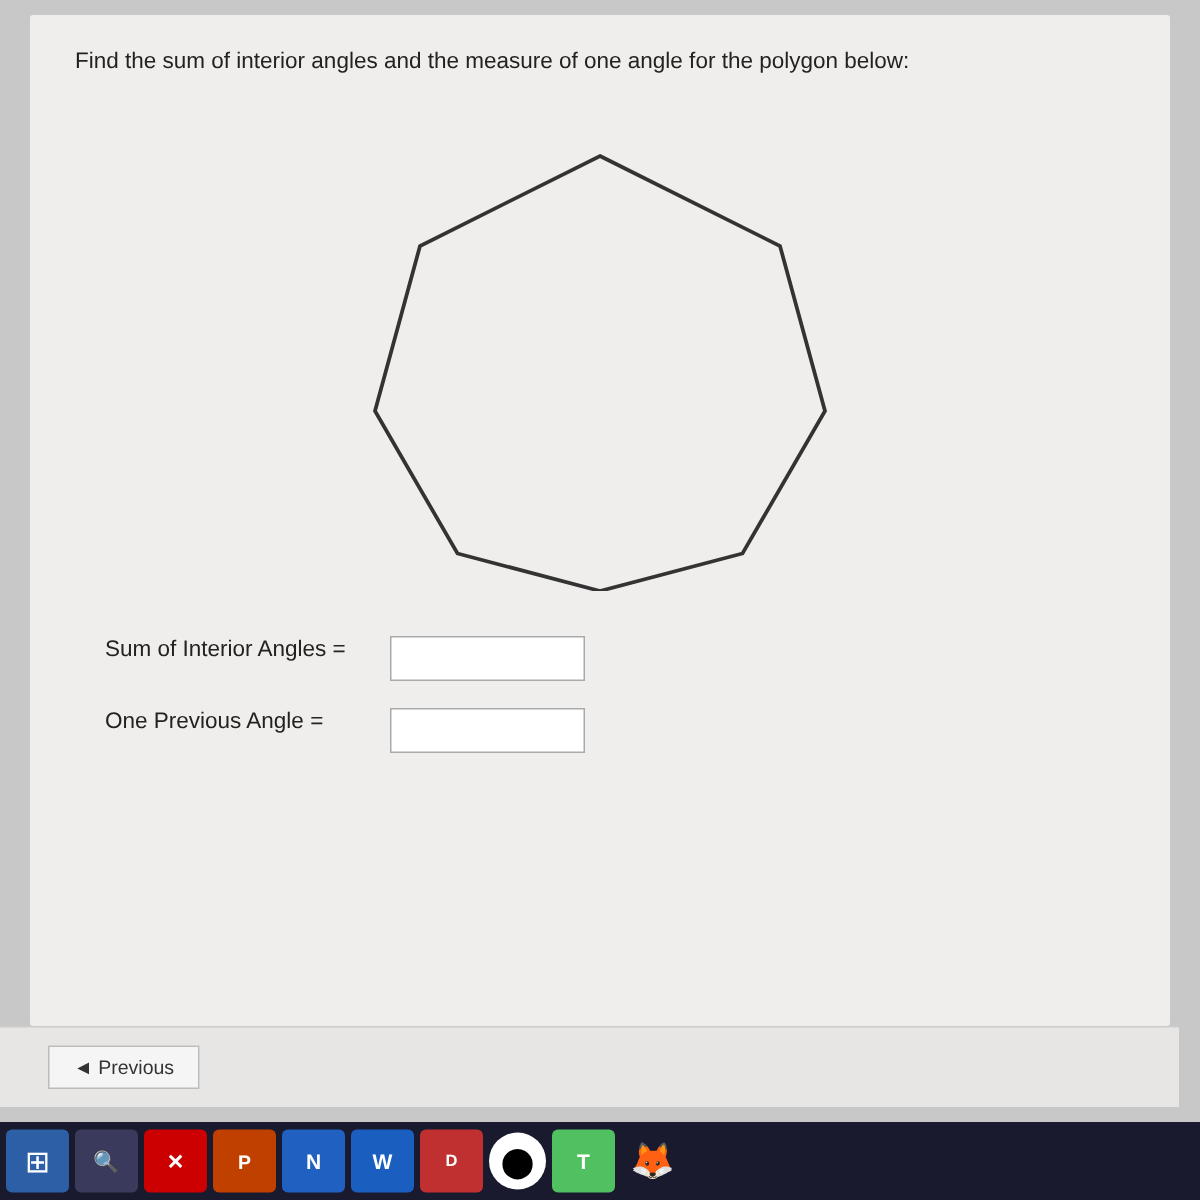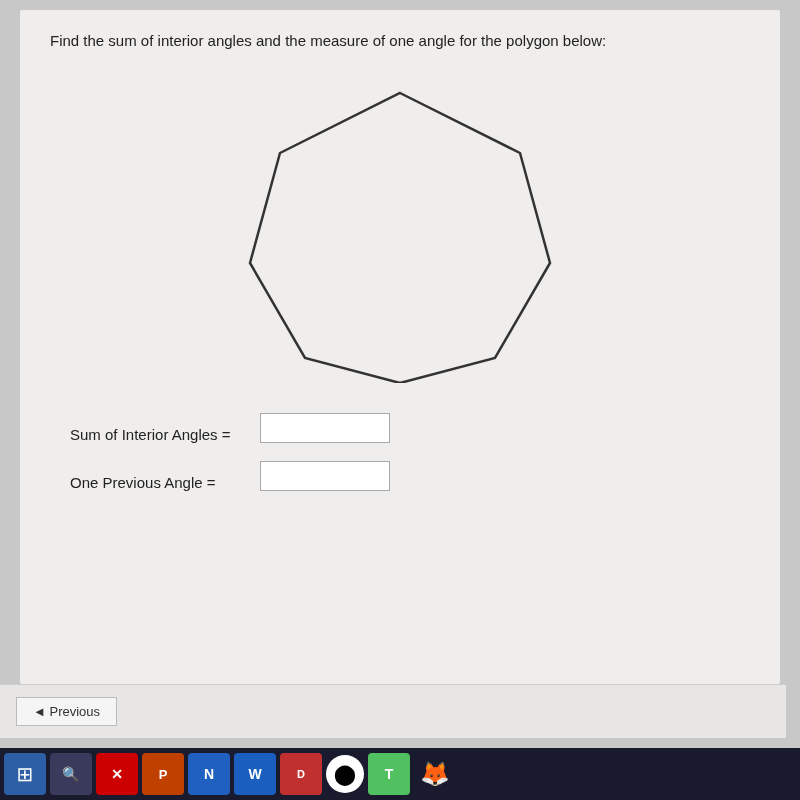--- a/index.html
+++ b/index.html
@@ -18,37 +18,37 @@
       background: #f0eeec;
       margin: 10px 20px 0 20px;
       padding: 20px 30px 30px 30px;
       flex: 1;
       border-radius: 2px;
     }
 
     .question-text {
       font-size: 15px;
       color: #222;
-      margin-bottom: 12px;
+      margin-bottom: 23px;
       line-height: 1.4;
     }
 
     .polygon-container {
       display: flex;
       justify-content: center;
       margin-bottom: 30px;
     }
 
     .inputs-area {
       padding-left: 20px;
     }
 
     .input-row {
       display: flex;
-      align-items: flex-end;
+      align-items: flex-start;
       margin-bottom: 18px;
       font-size: 15px;
       color: #222;
     }
 
     .input-row label {
       min-width: 190px;
     }
 
     .input-row input {
@@ -56,21 +56,21 @@
       height: 30px;
       border: 1px solid #aaa;
       background: #fff;
       padding: 4px 8px;
       font-size: 14px;
       outline: none;
     }
 
     .bottom-bar {
       background: #e8e6e4;
-      padding: 12px 16px;
+      padding: 12px 32px;
       margin: 0 14px 10px 0;
       border-top: 1px solid #ccc;
     }
 
     .prev-button {
       background: #f5f5f5;
       border: 1px solid #bbb;
       padding: 6px 16px;
       font-size: 13px;
       cursor: pointer;

